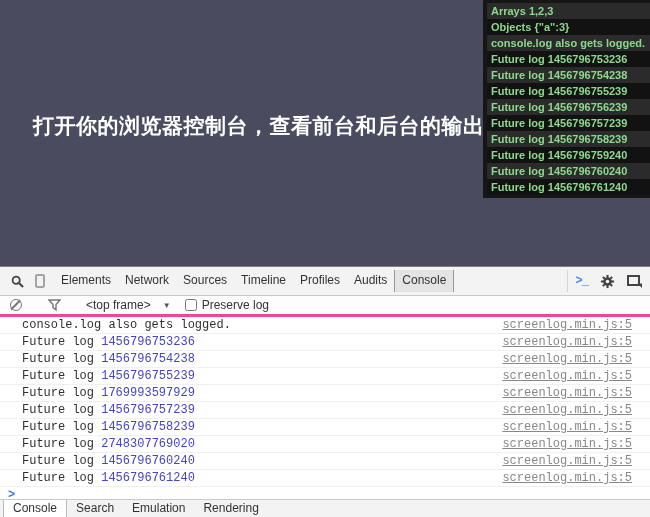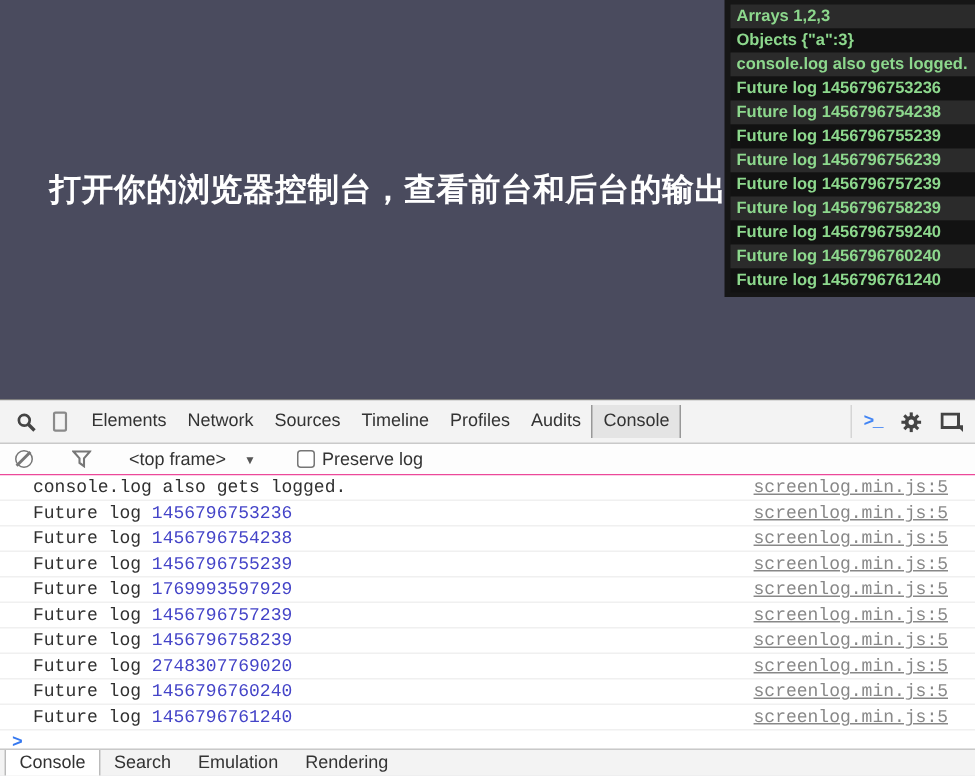--- a/index.html
+++ b/index.html
@@ -22,27 +22,27 @@
   .toolbar { flex:none; height:29px; background:var(--toolbar_bg,#f3f3f3); border-bottom:1px solid #c9c9c9; display:flex; align-items:center; font-size:12px; color:#333; }
   .tb-icon { display:inline-flex; align-items:center; justify-content:center; flex:none; }
   .inspect-btn { margin-left:9px; width:16px; }
   .device-btn { margin-left:7px; width:16px; }
   .tabs { display:flex; margin-left:6px; height:22px; align-items:stretch; }
   .tab { padding:0 7px; line-height:21px; white-space:nowrap; cursor:default; }
   .tab.active { background:#e4e4e4; border-left:1px solid #989898; border-right:1px solid #989898; }
   .tb-right { margin-left:auto; display:flex; align-items:center; height:22px; border-left:1px solid #d5d5d5; padding:0 8px; gap:12px; }
   .drawer-toggle { font-family:"Liberation Mono",monospace; font-weight:bold; font-size:12px; color:var(--icon_blue,#4285f4); letter-spacing:-1px; }
 
-  .console-toolbar { flex:none; height:21px; background:#fdfdfd; border-bottom:1px solid #ec4899; display:flex; align-items:center; font-size:12px; color:#333;gap:11px; }
+  .console-toolbar { flex:none; height:21px; background:#fdfdfd; border-bottom:3px solid #ec4899; display:flex; align-items:center; font-size:12px; color:#333;gap:11px; }
   .clear-btn { margin-left:10px; width:12px; height:12px; border:1.5px solid #777; border-radius:50%; position:relative; flex:none; }
   .clear-btn::after { content:""; position:absolute; left:-2px; top:4px; width:13px; height:1.5px; background:#777; transform:rotate(-45deg); }
   .filter-btn { margin-left:15px; flex:none; display:inline-flex; }
   .frame-select { margin-left:14px; display:flex; align-items:center; color:#333; }
   .caret { font-size:8px; color:#555; margin-left:12px; }
-  .preserve { display:flex; align-items:center; margin-left:16px; }
+  .preserve { display:flex; align-items:center; margin-left:3px; }
   .preserve input { width:12px; height:12px; margin:0 5px 0 0; }
 
   .messages { flex:1; min-height:0; overflow:hidden; background:#fff; font-family:"Liberation Mono",monospace; font-size:12px; color:#303030; }
   .crow { display:flex; align-items:center; height:17px; line-height:16px; border-bottom:1px solid #f0f0f0; padding:0 18px 0 22px; }
   .msg { flex:1; white-space:pre; overflow:hidden; }
   .mnum { color:var(--number_blue,#4444c8); }
   .msrc { color:var(--link_gray,#888888); text-decoration:underline; white-space:nowrap; cursor:pointer;text-align:center; }
   .prompt-row { height:17px; line-height:16px; padding-left:8px; }
   .prompt { color:var(--prompt_blue,#3679f0); font-family:"Liberation Mono",monospace; font-weight:bold; font-size:12px; }
 

